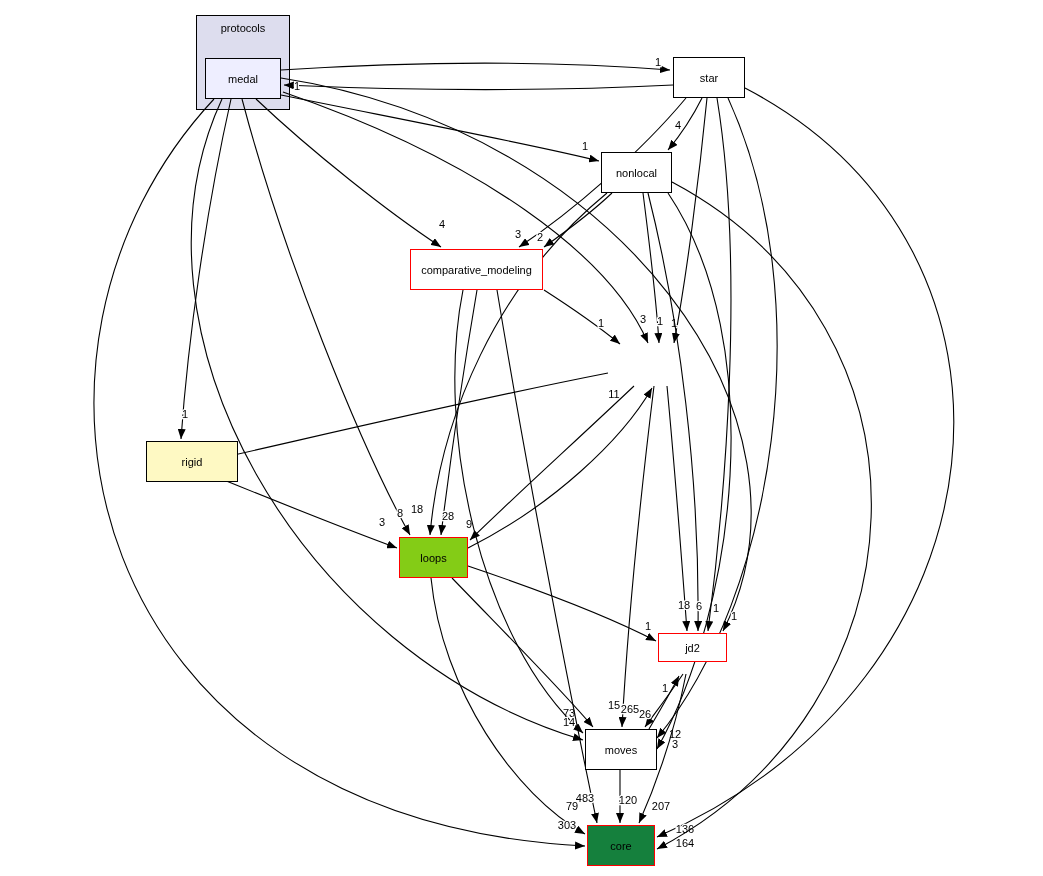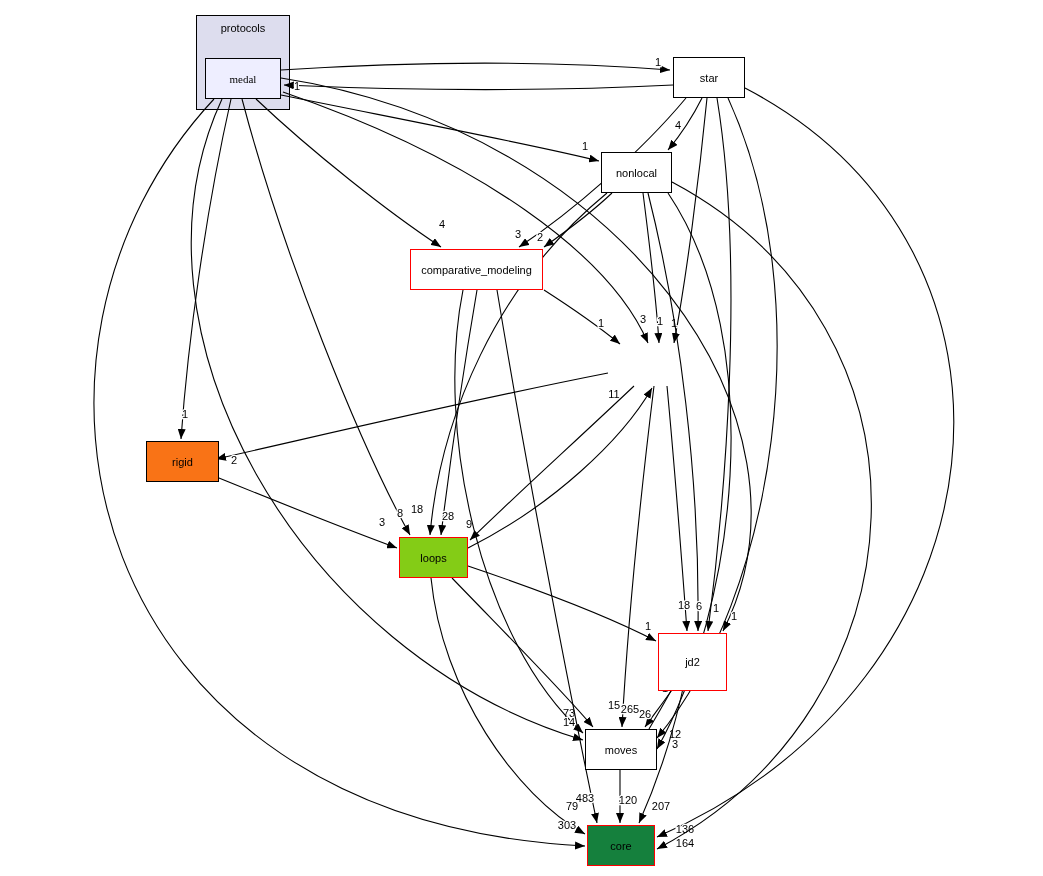--- a/index.html
+++ b/index.html
@@ -6,21 +6,21 @@
   #stage{position:relative;width:1043px;height:876px;background:#ffffff;
          font-family:"Liberation Sans",sans-serif;overflow:hidden;}
   #cluster-layer,#node-layer{position:absolute;left:0;top:0;width:100%;height:100%;pointer-events:none;}
   #edge-layer{position:absolute;left:0;top:0;pointer-events:none;}
   .cluster{position:absolute;border:1px solid #000;box-sizing:border-box;}
   .cluster-label{position:absolute;top:6px;left:0;right:0;text-align:center;font-size:11px;color:#000;}
   .node{position:absolute;border:1px solid #000;background:#fff;display:flex;align-items:center;
         justify-content:center;font-size:11px;color:#000;box-sizing:border-box;
         pointer-events:auto;cursor:pointer;}
   .node.truncated{border-color:#ff0000;}
-  .node.focus{background:#eeeeff;font-family:Liberation Serif, serif;}
+  .node.focus{background:#eeeeff;}
   .edge{fill:none;stroke:#000;stroke-width:1.1px;}
   .edge-label{font-size:11px;fill:#000;text-anchor:middle;
               font-family:"Liberation Sans",sans-serif;
               paint-order:stroke;stroke:#ffffff;stroke-width:2.5px;}
 </style>
 </head>
 <body>
 
 <div id="stage">
   <div id="cluster-layer">
@@ -119,27 +119,27 @@
       </div>
       <div class="node plain" style="left: 673px; top: 57px; width: 72px; height: 41px; border-color: rgb(0, 0, 0); background: rgb(255, 255, 255);">
         <span>star</span>
       </div>
       <div class="node plain" style="left: 601px; top: 152px; width: 71px; height: 41px; border-color: rgb(0, 0, 0); background: rgb(255, 255, 255); justify-content: center;">
         <span>nonlocal</span>
       </div>
       <div class="node truncated" style="left: 410px; top: 249px; width: 133px; height: 41px; border-color: rgb(255, 0, 0); background: rgb(255, 255, 255);">
         <span>comparative_modeling</span>
       </div>
-      <div class="node plain" style="left: 146px; top: 441px; width: 73px; height: 41px; border-color: rgb(0, 0, 0); background: #f97316;">
+      <div class="node plain" style="left: 146px; top: 441px; width: 92px; height: 41px; border-color: rgb(0, 0, 0); background: #fef9c3;">
         <span>rigid</span>
       </div>
       <div class="node truncated" style="left: 399px; top: 537px; width: 69px; height: 41px; border-color: rgb(255, 0, 0); background: #84cc16;">
         <span>loops</span>
       </div>
-      <div class="node truncated" style="left: 658px; top: 633px; width: 69px; height: 58px; border-color: rgb(255, 0, 0); background: rgb(255, 255, 255); justify-content: center;">
+      <div class="node truncated" style="left: 658px; top: 633px; width: 69px; height: 29px; border-color: rgb(255, 0, 0); background: rgb(255, 255, 255); justify-content: center;">
         <span>jd2</span>
       </div>
       <div class="node plain" style="left: 585px; top: 729px; width: 72px; height: 41px; border-color: rgb(0, 0, 0); background: rgb(255, 255, 255);">
         <span>moves</span>
       </div>
       <div class="node truncated" style="left: 587px; top: 825px; width: 68px; height: 41px; border-color: rgb(255, 0, 0); background: #15803d;">
         <span>core</span>
       </div>
     </div>
 </div>

